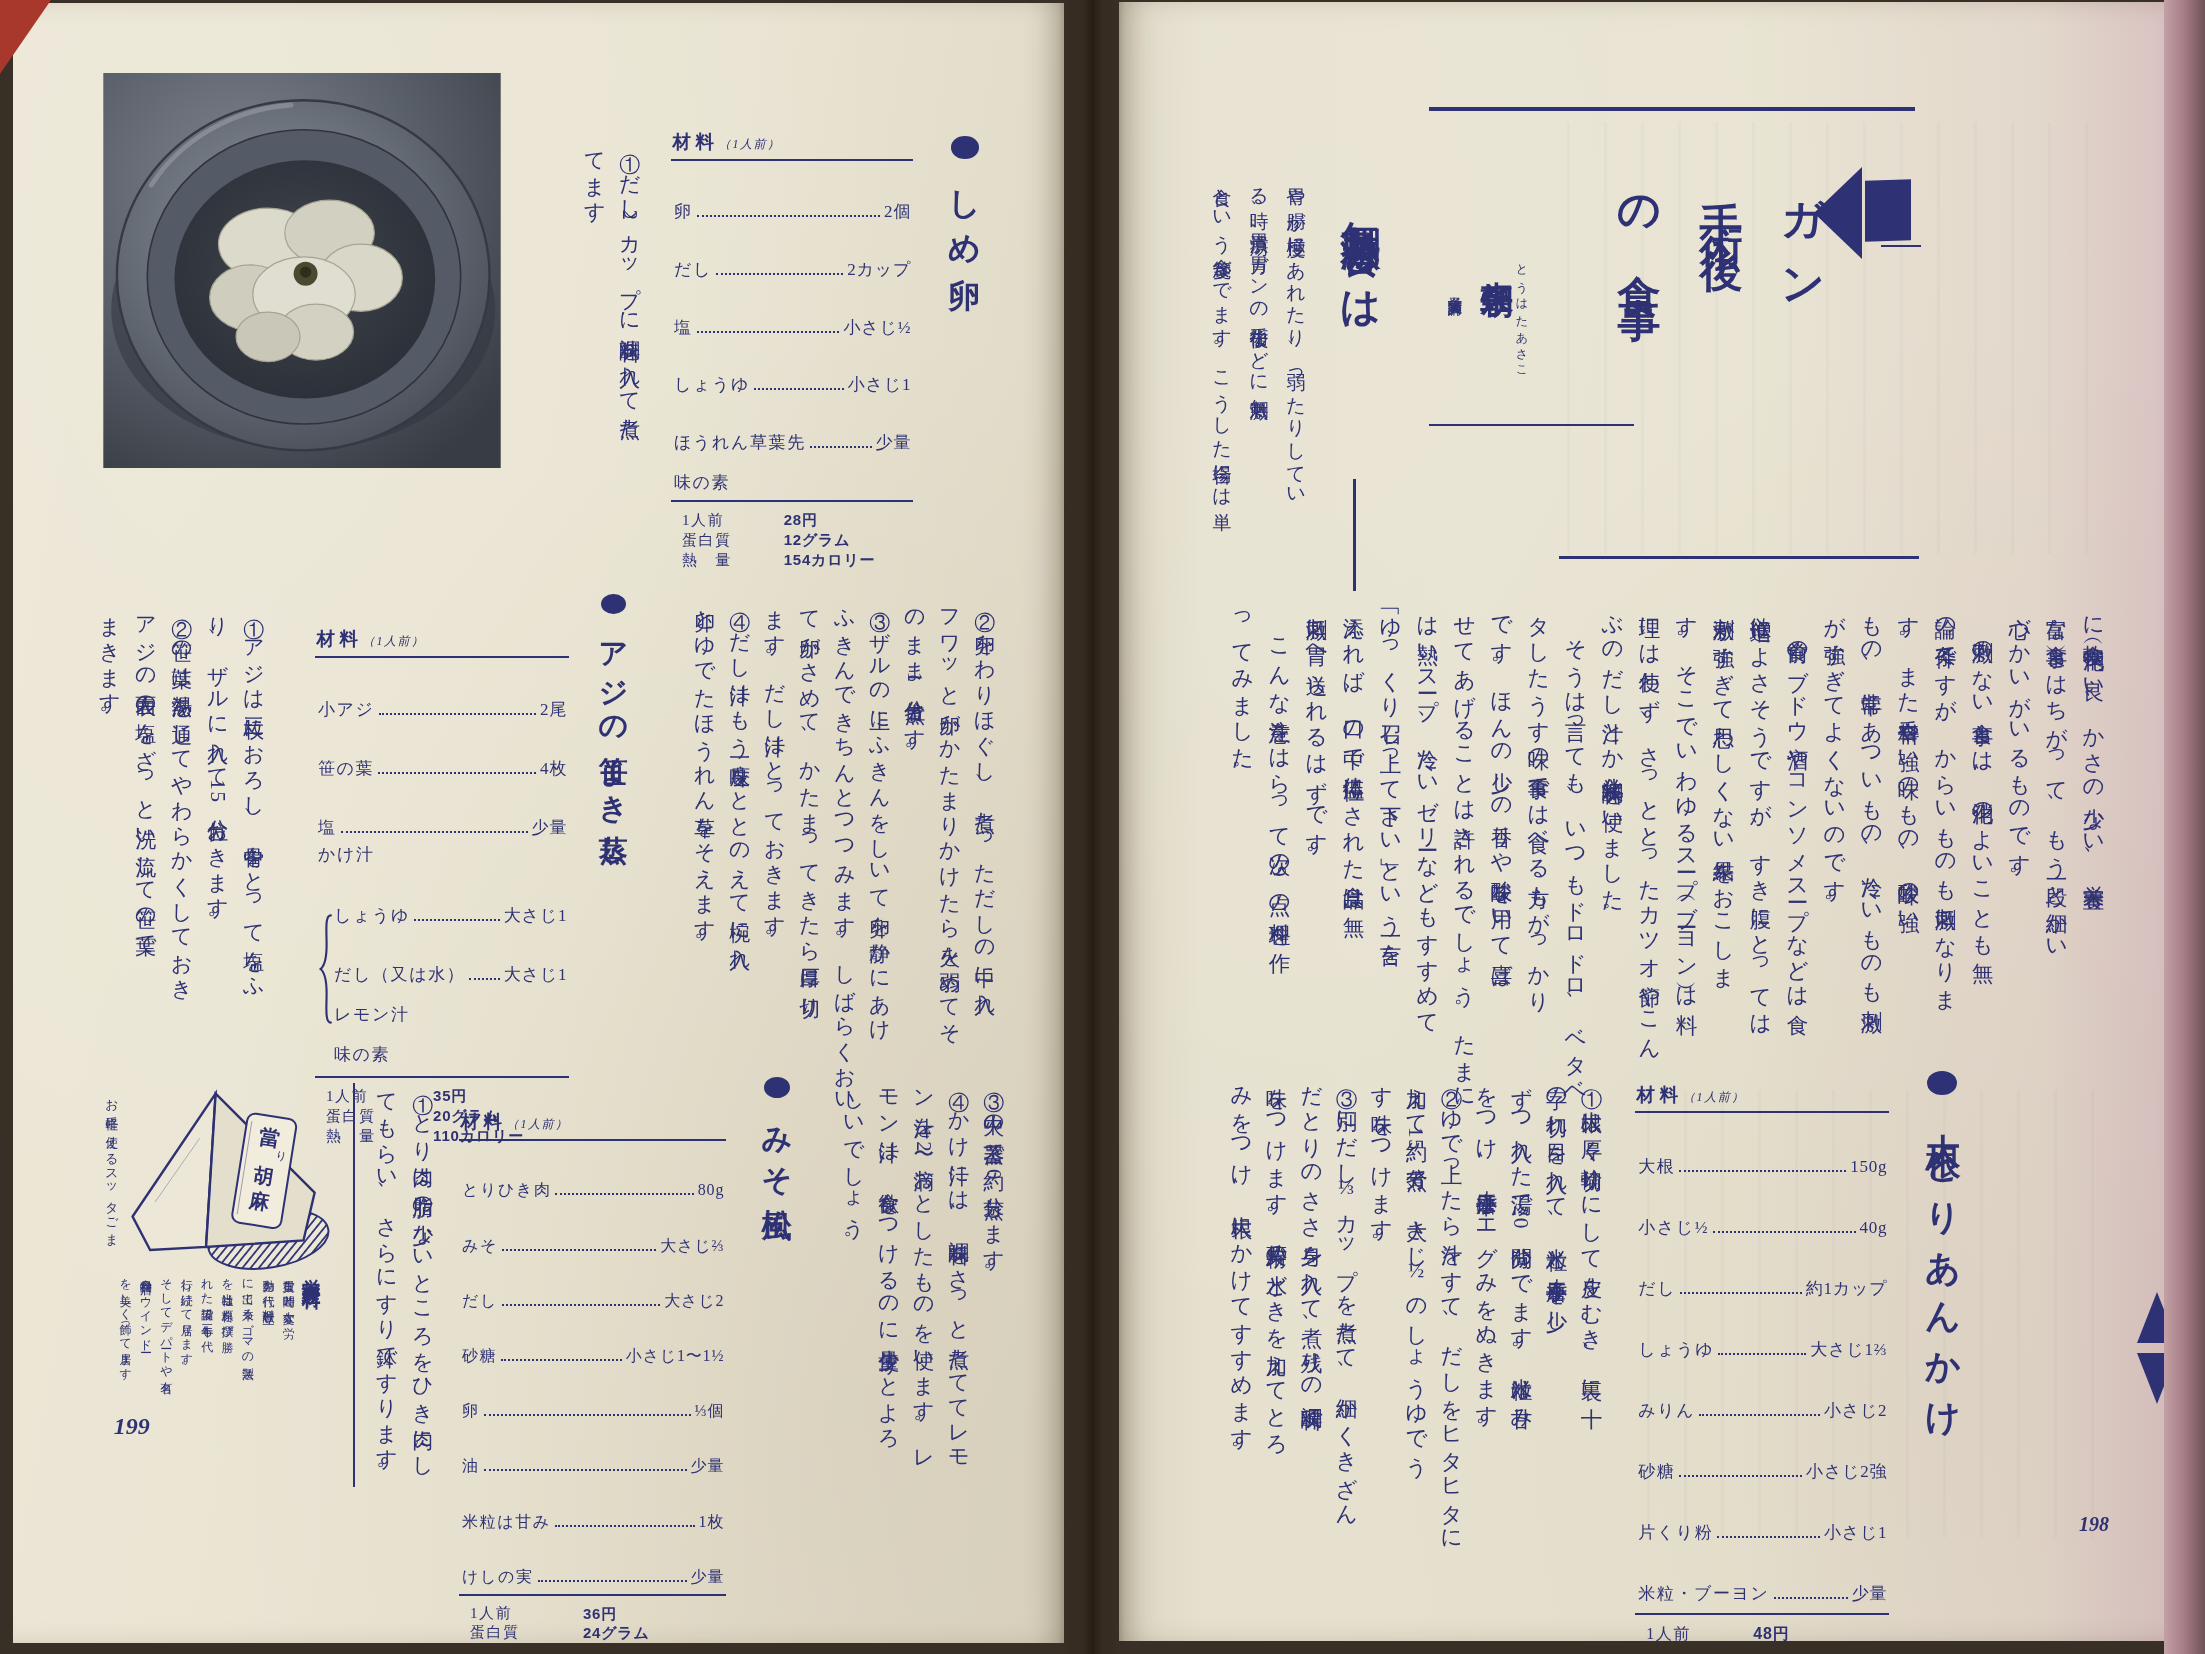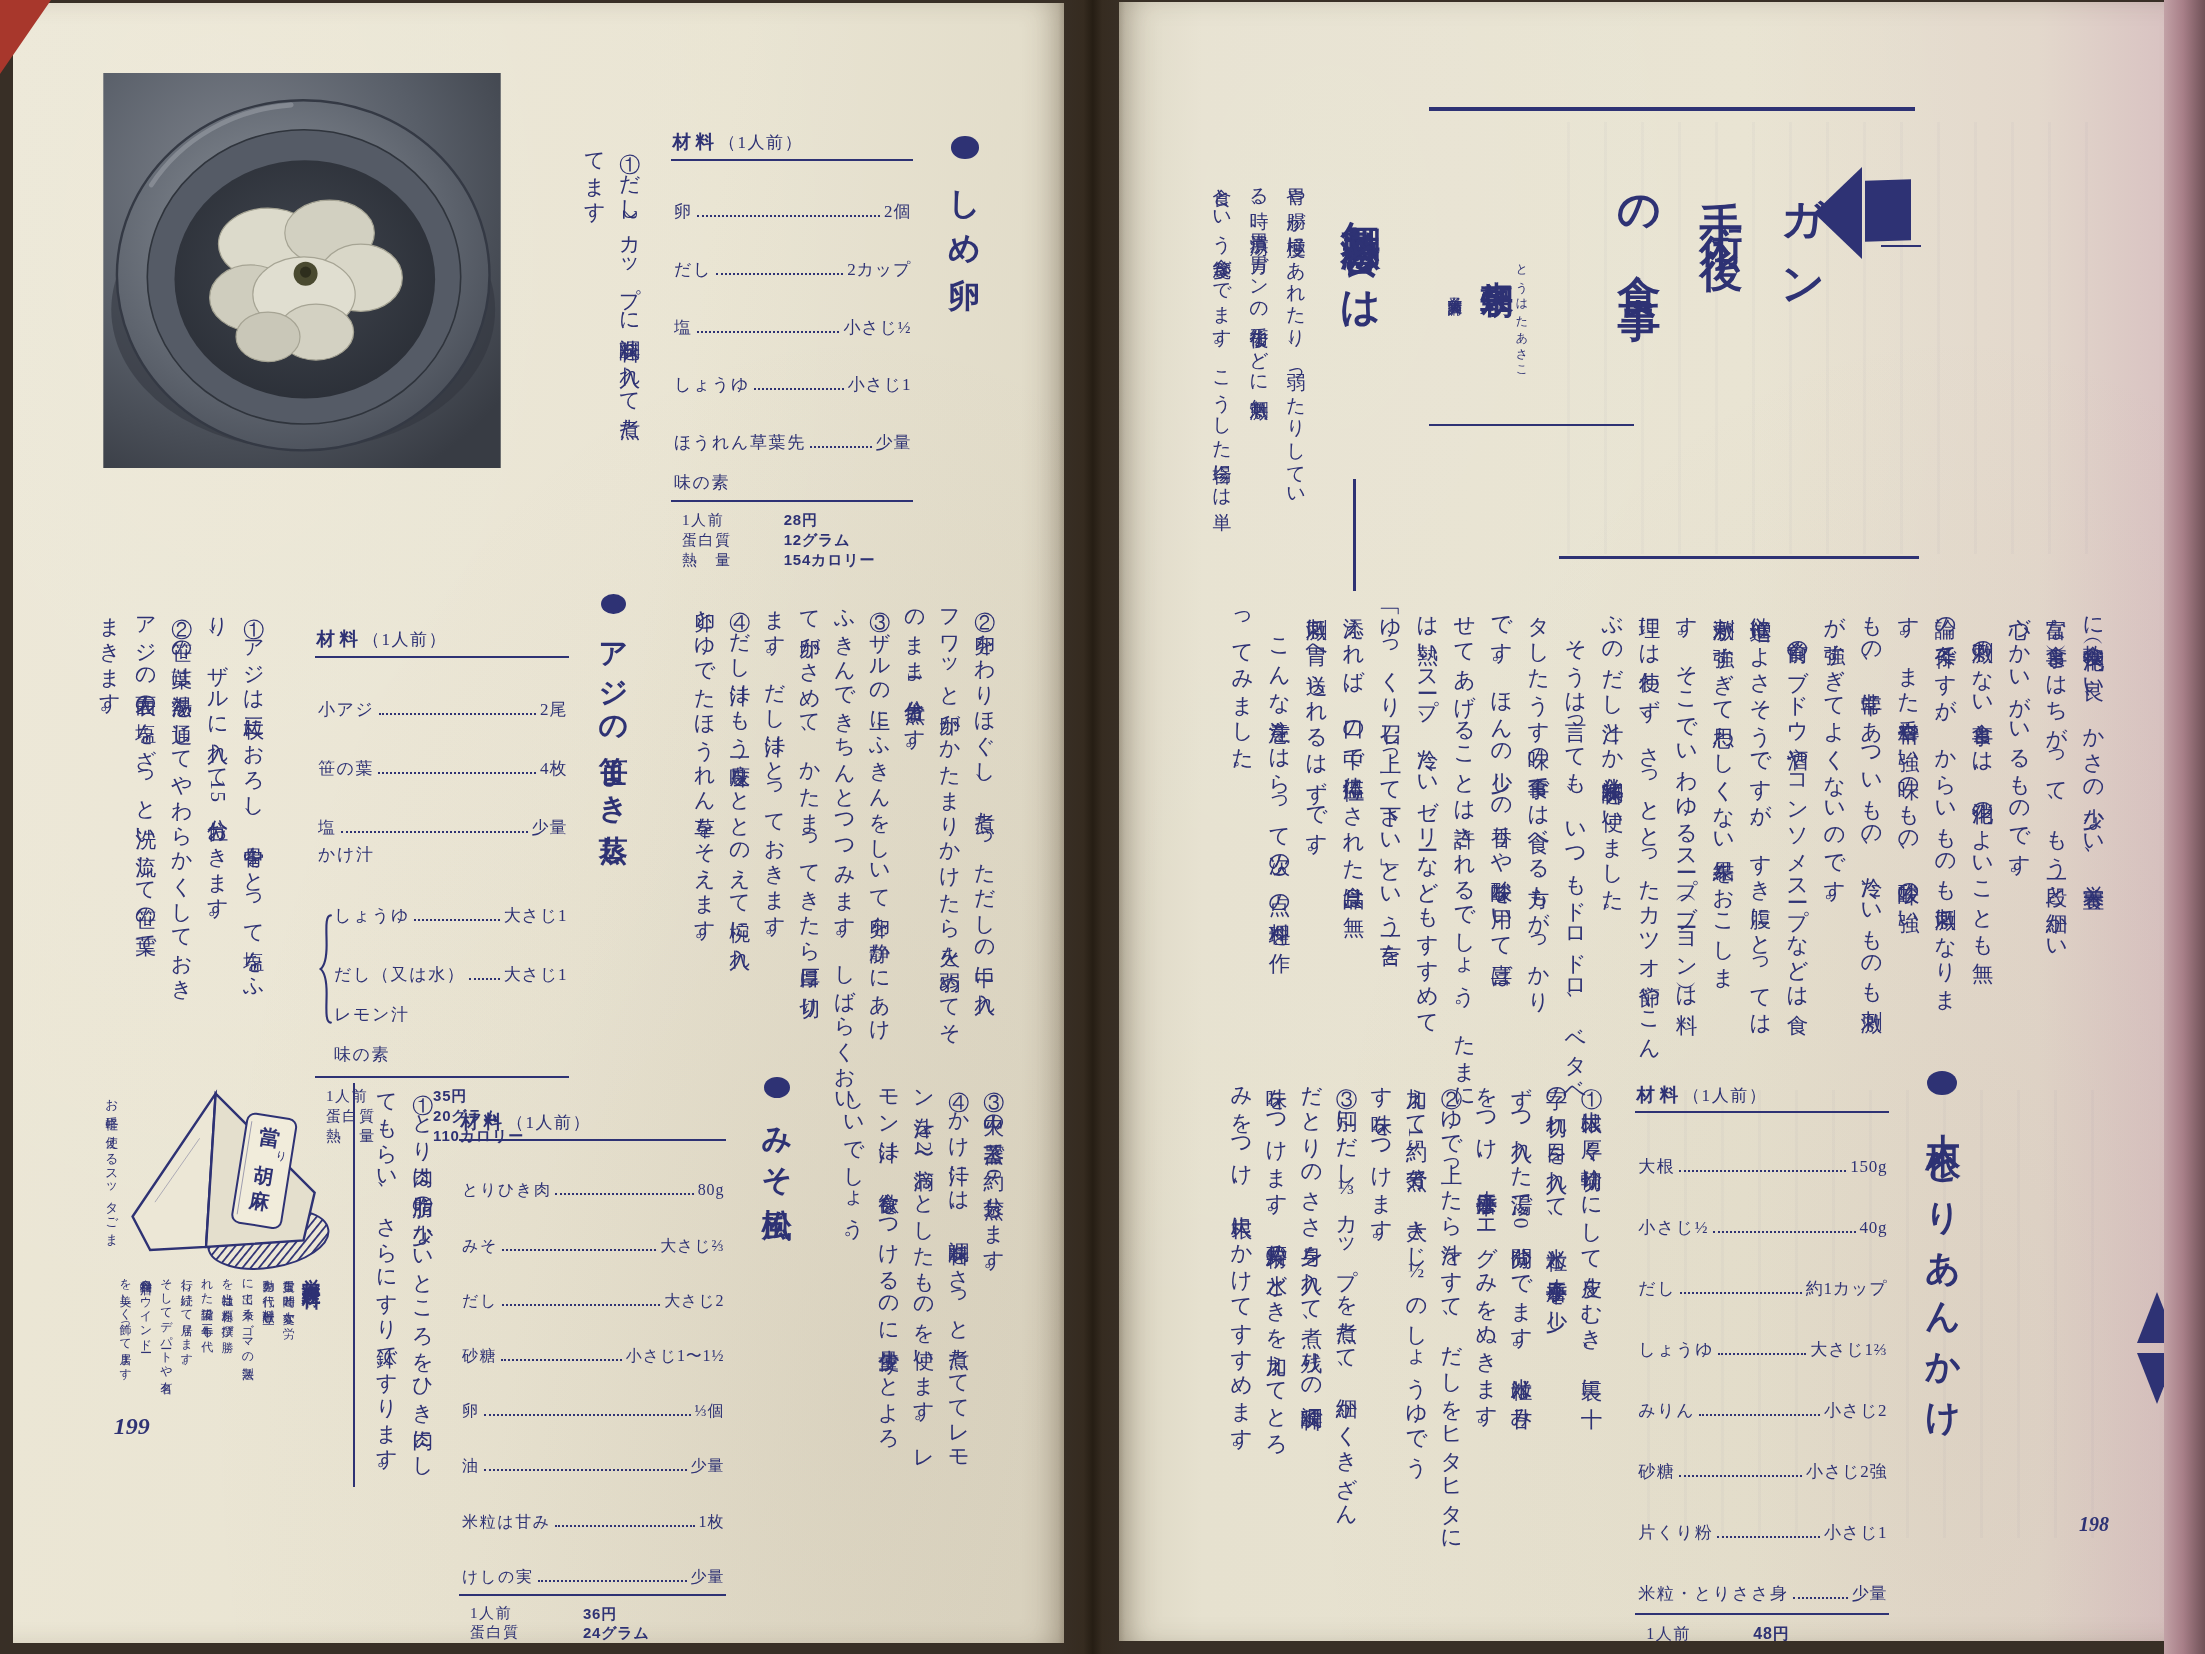--- a/index.html
+++ b/index.html
@@ -43,21 +43,21 @@
   .tri-left{position:absolute;width:0;height:0;
     border-top:46px solid transparent;border-bottom:46px solid transparent;border-right:48px solid var(--ink);}
   .sq{position:absolute;background:var(--ink);transform:skewY(-2deg);}
   .tri-up{position:absolute;width:0;height:0;border-left:20px solid transparent;border-right:20px solid transparent;border-bottom:51px solid var(--ink);}
   .tri-down{position:absolute;width:0;height:0;border-left:20px solid transparent;border-right:20px solid transparent;border-top:51px solid var(--ink);}
 
   
   .mtable{position:absolute;color:var(--ink);}
   .mt-head{display:flex;justify-content:flex-start;align-items:baseline;padding:0 3.2px 4.8px 1.6px;}
   .mt-head .ml{font-size:18.4px;font-weight:bold;letter-spacing:4.8px;}
-  .mt-head .sv{font-size:17px;letter-spacing:1.6px;}
+  .mt-head .sv{font-size:12px;letter-spacing:1.6px;font-style:italic;}
   .mt-rule{height:0;border-top:2.4px solid var(--ink);}
   .ings{padding:6.4px 1.6px 4.8px 3.2px;}
   .ing{display:flex;align-items:baseline;line-height:var(--rp);font-size:var(--ifs);}
   .ing .n{white-space:nowrap;letter-spacing:1.6px;}
   .ing .dots{flex:1;border-bottom:2.4px dotted var(--ink);margin:0 4px .45em;min-width:8px;}
   .ing .a{white-space:nowrap;letter-spacing:0.8px;margin-top:32px;}
   .ing.nd .dots{border-bottom:none;}
   .grp{display:flex;align-items:center;margin:1.6px 0 3.2px;}
   .grp .grp-items{flex:1;}
   .sums{padding:8px 4.8px 0 11.2px;}
@@ -509,21 +509,21 @@
             <span class="n">砂糖</span>
             <span class="dots"></span>
             <span class="a">小さじ2強</span>
           </div>
         <div class="ing">
             <span class="n">片くり粉</span>
             <span class="dots"></span>
             <span class="a">小さじ1</span>
           </div>
         <div class="ing">
-            <span class="n">米粒・とりささ身</span>
+            <span class="n">米粒・ブーヨン</span>
             <span class="dots"></span>
             <span class="a">少量</span>
           </div>
       </div>
       <div class="mt-rule"></div>
       <div class="sums" style="--sp:21.6px;--sfs:16px;">
         <div class="sum">
             <span class="l">1人前</span>
             <span class="vv">48円</span>
           </div>

